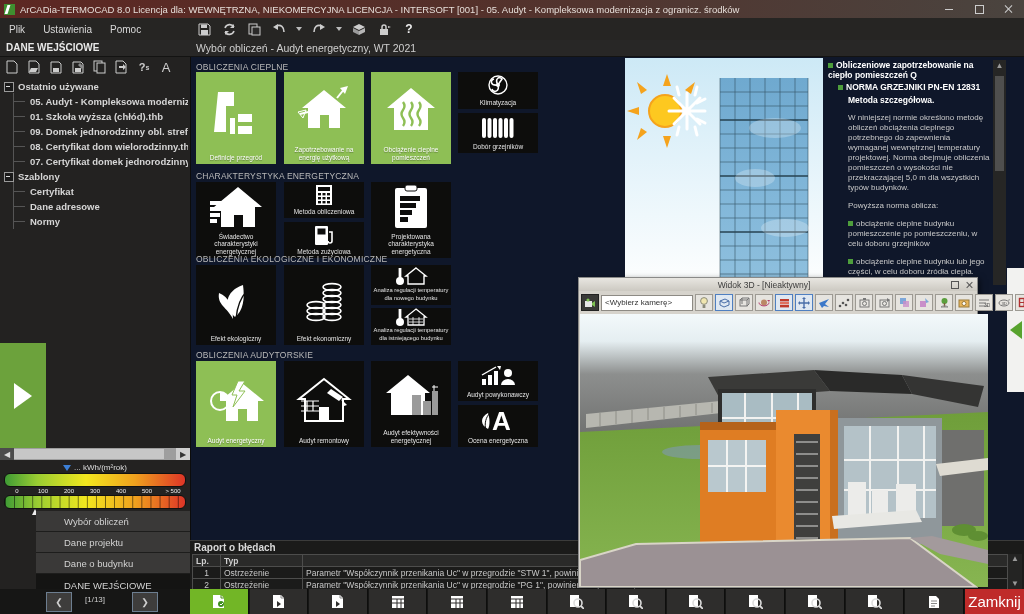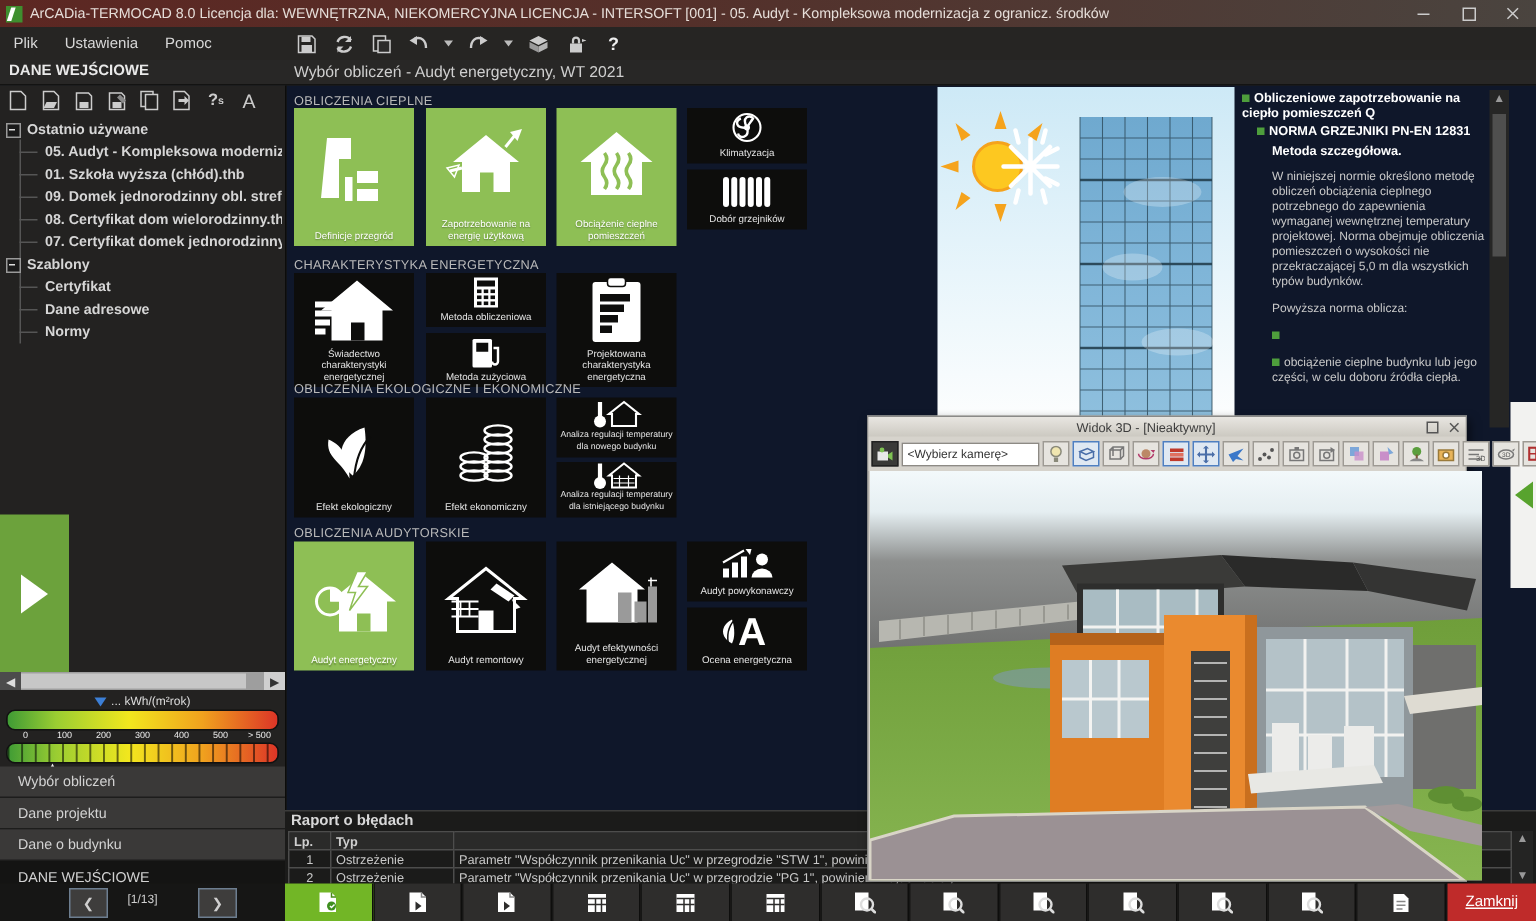--- a/index.html
+++ b/index.html
@@ -51,21 +51,21 @@
   #scale .lblrow{display:flex;align-items:center;justify-content:center;gap:3px;font-size:8px;color:#ddd;height:11px;}
   .bluearrow{width:0;height:0;border-left:4px solid transparent;border-right:4px solid transparent;border-top:6px solid #3c7fd6;}
   .gbar{height:12px;border-radius:6px;background:linear-gradient(90deg,#3f9b35 0%,#9acd32 18%,#f2e71e 45%,#f0a21e 72%,#dd3527 100%);border:1px solid #111;}
   #ticks{display:flex;font-size:6px;color:#eee;height:8px;align-items:center;}
   #ticks span{flex:1;text-align:center;}
   .gbar.ruled{background:linear-gradient(90deg,rgba(0,0,0,.55) 0 1px,transparent 1px 100%) 0 0/9.1px 100% repeat-x,
     linear-gradient(90deg,#3f9b35 0%,#9acd32 18%,#f2e71e 45%,#f0a21e 72%,#dd3527 100%);}
   #uparrow{margin-left:28px;width:0;height:0;border-left:3px solid transparent;border-right:3px solid transparent;border-bottom:6px solid #eee;}
   
   #navlist{left:0;top:454px;width:190px;}
-  .nav{height:20px;display:flex;align-items:center;padding-left:12px;font-size:9.5px;color:#d2d2d2;background:#3a3938;border-bottom:1px solid #1d1d1c;}
+  .nav{height:20px;display:flex;align-items:center;padding-left:28px;font-size:9.5px;color:#d2d2d2;background:#3a3938;border-bottom:1px solid #1d1d1c;margin-left:36px;}
   .nav.caps{height:22px;}
   .nav.active{background:#141413;}
   
   .seclbl{position:absolute;font-size:8.5px;color:#b9b9b9;letter-spacing:.2px;}
   .tile{position:absolute;background:#0d0d0c;display:flex;flex-direction:column;align-items:center;overflow:hidden;}
   .tile.green{background:#8ebf55;}
   .tile .ic{flex:1;display:flex;align-items:center;justify-content:center;width:100%;}
   .tile .tl{font-size:6.5px;line-height:7.5px;text-align:center;color:#e4e4e4;padding:0 2px 3px 2px;width:100%;box-sizing:border-box;}
   .tile.green .tl{color:#fff;text-shadow:0 1px 1px rgba(0,0,0,.35);}
   
@@ -107,21 +107,21 @@
   #camsel{width:92px;height:16px;background:#fff;border:1px solid #8d8a84;font-size:8px;color:#333;display:flex;align-items:center;padding-left:3px;box-sizing:border-box;flex:none;}
   #w3d-view{position:relative;width:408px;height:273px;margin-left:1px;background:#888;}
   
   #bottombar{left:0;top:589px;width:1024px;height:25px;background:#161615;display:flex;align-items:center;}
   #pager{width:190px;height:25px;position:relative;flex:none;}
   .pbtn{position:absolute;top:3px;width:24px;height:18px;background:#3e3d3c;border:1px solid #6d7e90;color:#cfcfcf;font-size:9px;display:flex;align-items:center;justify-content:center;}
   #pagenum{position:absolute;left:72px;top:6px;width:46px;text-align:center;font-size:8px;color:#cfcfcf;}
   #tabs{display:flex;gap:1px;height:25px;flex:none;}
   .tab{width:58.6px;height:25px;background:#2e2d2c;display:flex;align-items:center;justify-content:center;border-right:1px solid #0e0e0d;box-sizing:border-box;}
   .tab.active{background:#72b626;}
-  #closebtn{position:absolute;right:0;top:0;width:59px;height:25px;background:#bf2b2a;color:#fff;font-size:10px;display:flex;align-items:center;justify-content:center;text-decoration:underline;}
+  #closebtn{position:absolute;right:0;top:0;width:59px;height:25px;background:#bf2b2a;color:#fff;font-size:15px;display:flex;align-items:center;justify-content:center;}
   svg{display:block;}
 </style>
 </head>
 <body>
 
 <div id="root">
 
   <div class="abs" id="titlebar">
     <div id="logo"></div>
     <div style="white-space:nowrap;overflow:hidden;flex:1;">ArCADia-TERMOCAD 8.0 Licencja dla: WEWNĘTRZNA, NIEKOMERCYJNA LICENCJA - INTERSOFT [001] - 05. Audyt - Kompleksowa modernizacja z ogranicz. środków</div>
@@ -590,21 +590,21 @@
 
   <div class="abs" id="infopanel">
     <div class="ip-h"><span class="gsq"></span><span>Obliczeniowe zapotrzebowanie na ciepło pomieszczeń Q</span></div>
     <div class="ip-h ip-ind1" style="margin-top:2px;"><span class="gsq"></span><span>NORMA GRZEJNIKI PN-EN 12831</span></div>
     <div class="ip-h ip-ind2" style="margin-top:3px;">Metoda szczegółowa.</div>
     <div class="ip-gap"></div>
     <div class="ip-ind2">W niniejszej normie określono metodę obliczeń obciążenia cieplnego potrzebnego do zapewnienia wymaganej wewnętrznej temperatury projektowej. Norma obejmuje obliczenia pomieszczeń o wysokości nie przekraczającej 5,0 m dla wszystkich typów budynków.</div>
     <div class="ip-gap"></div>
     <div class="ip-ind2 ip-u">Powyższa norma oblicza:</div>
     <div class="ip-gap"></div>
-    <div class="ip-ind2"><span class="gsq"></span></div>
+    <div class="ip-ind2"><span class="gsq"></span><span>obciążenie cieplne budynku pomieszczenie po pomieszczeniu, w celu doboru grzejników</span></div>
     <div class="ip-gap"></div>
     <div class="ip-ind2"><span class="gsq"></span><span>obciążenie cieplne budynku lub jego części, w celu doboru źródła ciepła.</span></div>
   </div>
   <div class="abs" id="ipscroll">
     <div class="up">▲</div>
     <div id="ipthumb"></div>
   </div>
 
   <div class="abs" id="rexp">
       <div class="arr"></div>

